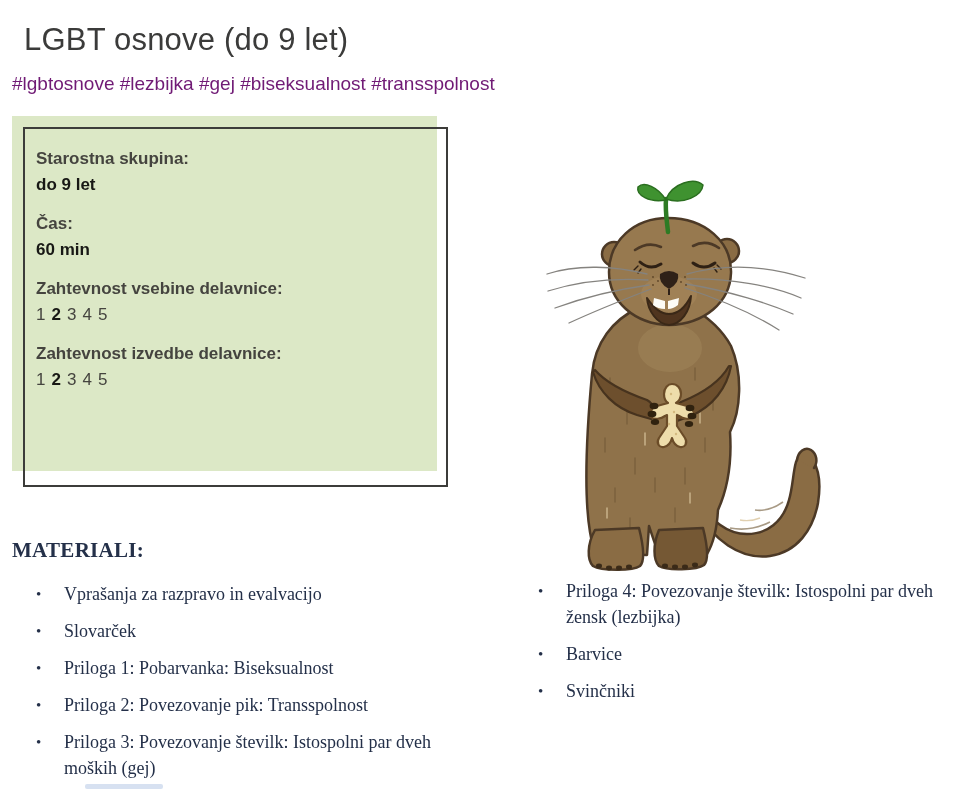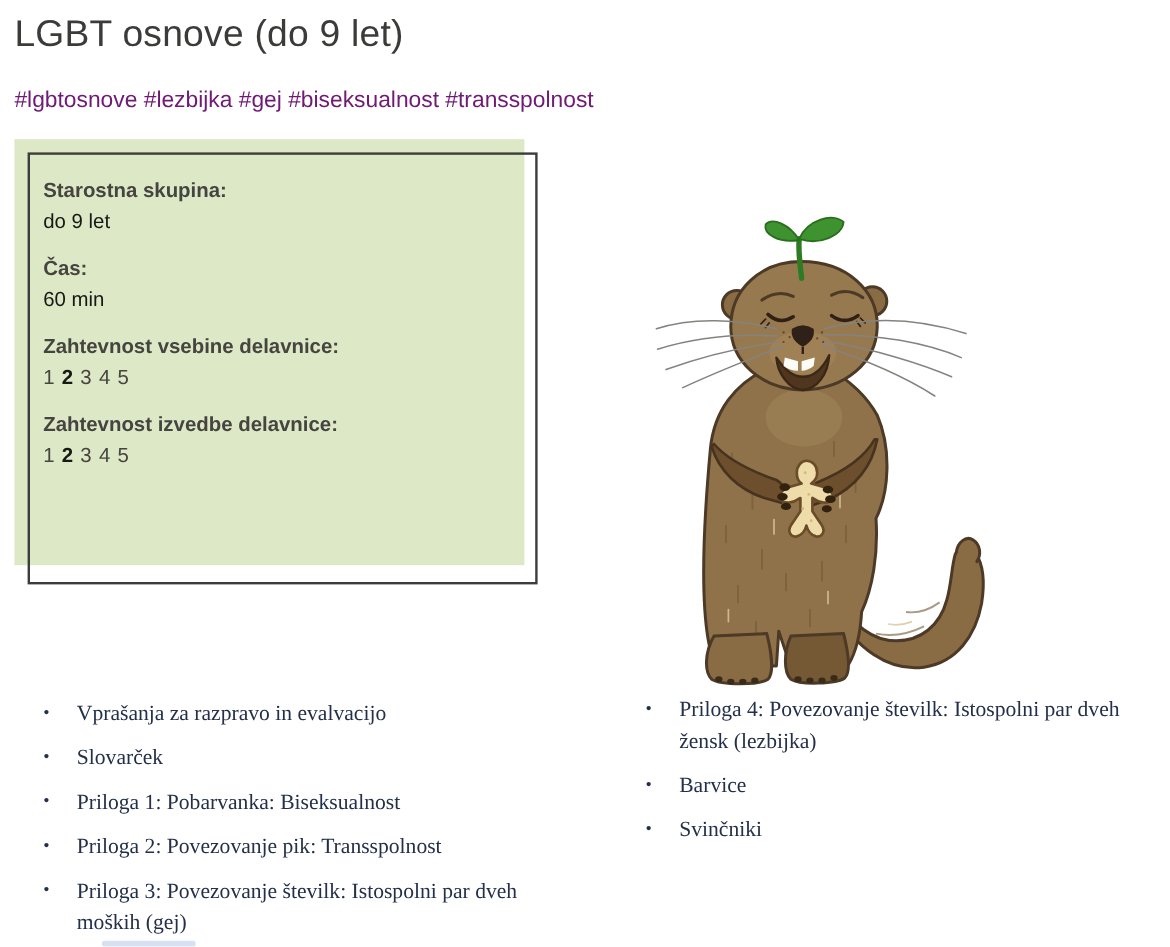--- a/index.html
+++ b/index.html
@@ -2,21 +2,21 @@
 <html><head>
 <meta charset="utf-8">
 <style>
   html,body{margin:0;padding:0;background:#ffffff;}
   .page{
     position:relative;width:975px;height:789px;background:#fff;overflow:hidden;
     font-family:"Liberation Sans",sans-serif;color:#3c3c3a;
   }
   
   .title{
-    position:absolute;left:12px;top:10px;margin:0;
+    position:absolute;left:12px;top:10px;margin:12px;
     font-size:31px;font-weight:400;color:#3b3b3a;letter-spacing:0.2px;
   }
   .hashtags{
     position:absolute;left:12px;top:73px;
     font-size:19px;color:#701a75;
   }
   
   .info-fill{
     position:absolute;left:12px;top:116px;width:425px;height:355px;
     background:#dce8c6;
@@ -24,21 +24,21 @@
   .info-border{
     position:absolute;left:23px;top:127px;width:425px;height:360px;
     border:2px solid #3c3c3a;box-sizing:border-box;
   }
   .info-content{
     position:absolute;left:36px;top:146px;width:380px;
     font-size:17px;color:#45443f;
   }
   .info-group{margin-bottom:13px;}
   .info-label{line-height:26px;font-weight:bold;}
-  .info-value{line-height:26px;font-weight:normal;color:#181815;}
+  .info-value{line-height:26px;font-weight:bold;color:#181815;}
   .scale-row{line-height:26px;color:#45443f;}
   .scale-row .num{margin-right:6px;}
   .scale-row .num.sel{font-weight:bold;color:#181815;}
   
   .illustration{position:absolute;left:535px;top:178px;width:300px;height:400px;}
   
   .materials-heading{
     position:absolute;left:12px;top:538px;margin:0;
     font-family:"Liberation Serif",serif;font-weight:700;
     font-size:21px;color:#243049;letter-spacing:0.3px;
@@ -226,20 +226,21 @@
         <ellipse cx="119" cy="228" rx="4.4" ry="3.2"></ellipse>
           <ellipse cx="117" cy="236" rx="4.4" ry="3.2"></ellipse>
         <ellipse cx="120" cy="244" rx="4.2" ry="3"></ellipse>
         <ellipse cx="155" cy="230" rx="4.4" ry="3.2"></ellipse>
           <ellipse cx="157" cy="238" rx="4.4" ry="3.2"></ellipse>
         <ellipse cx="154" cy="246" rx="4.2" ry="3"></ellipse>
       </g>
     </g>
   </svg>
 
+  <h2 class="materials-heading">MATERIALI:</h2>
 
   <ul class="mat-list left-list">
     <li>
       <span class="bullet">•</span>
       <span>Vprašanja za razpravo in evalvacijo</span>
     </li>
     <li>
       <span class="bullet">•</span>
       <span>Slovarček</span>
     </li>

